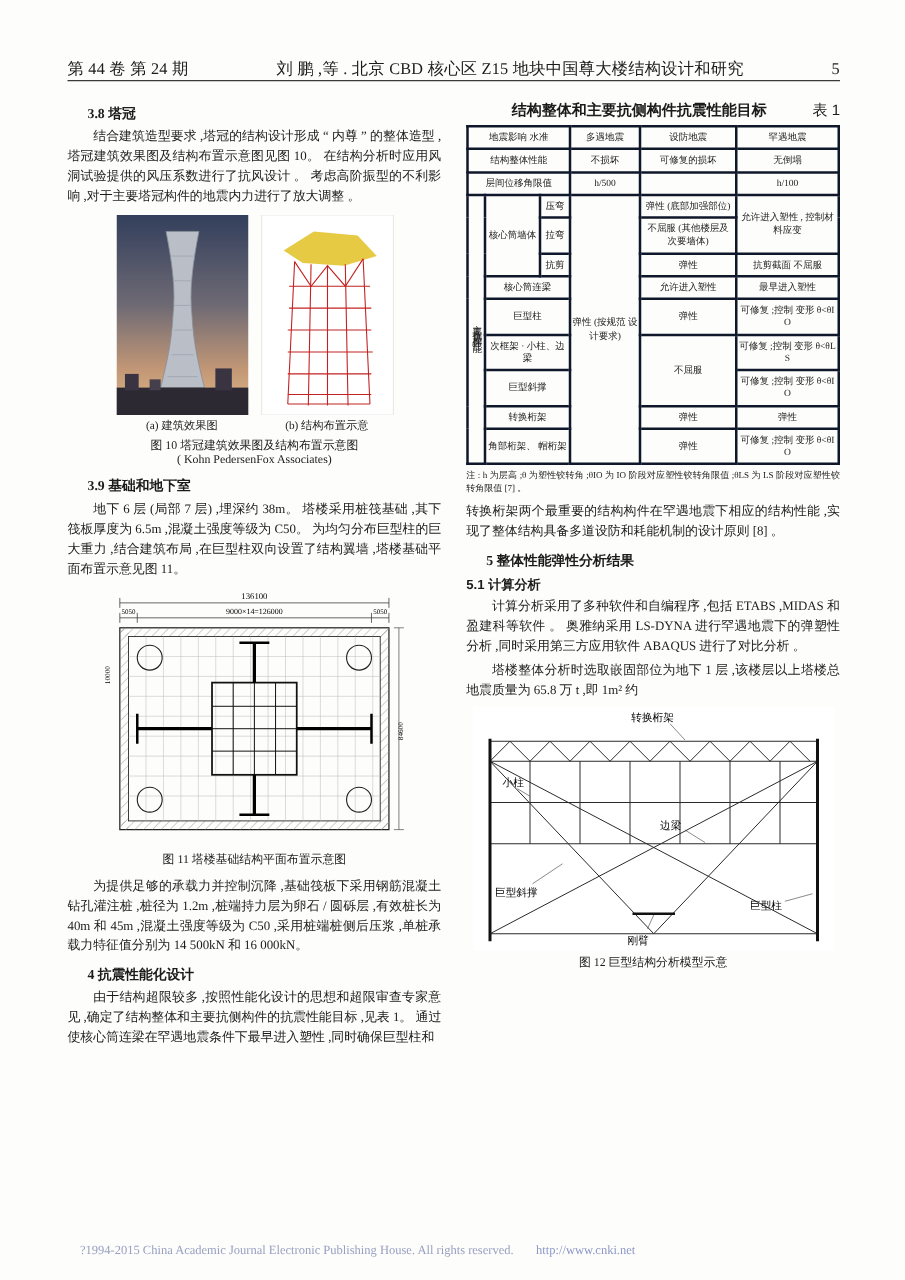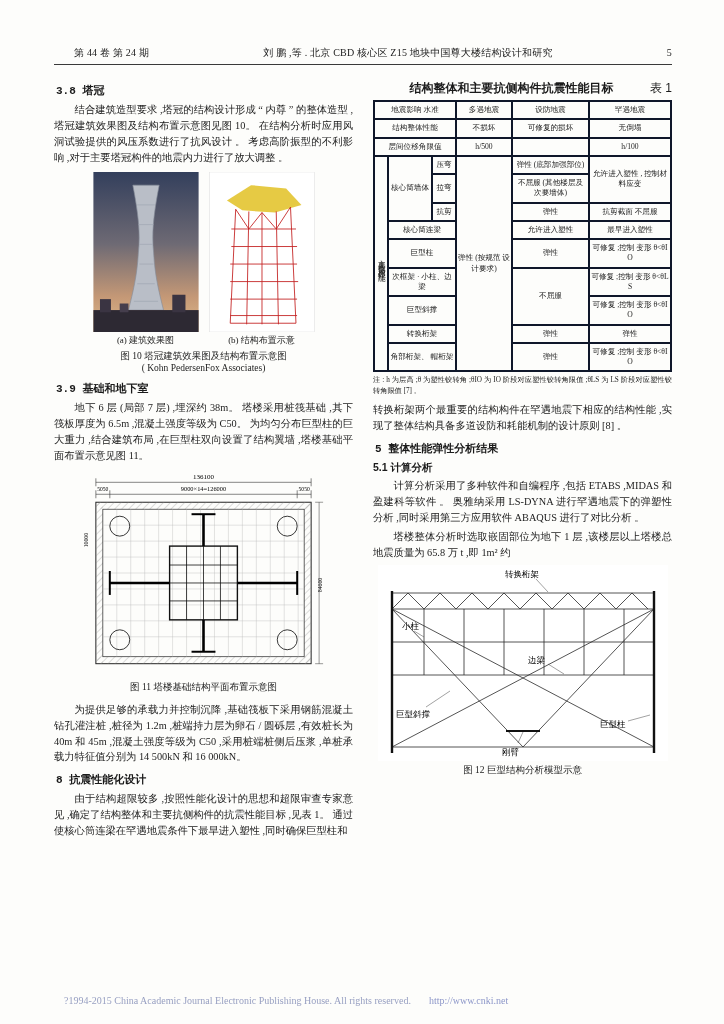--- a/index.html
+++ b/index.html
@@ -6,29 +6,29 @@
   html,body { background:#ddd; }
   .page {
     position:relative; width:724px; height:1024px; margin:0 auto;
     background:#fdfdfb; color:#1b1b1b; overflow:hidden;
     font-family:"Liberation Serif", serif;
   }
   
   .pg-header {
     position:absolute; top:46px; left:54px; right:52px;
     display:flex; justify-content:space-between; align-items:baseline;
-    font-size:10px; letter-spacing:.2px;margin-left:20px;
+    font-size:13px; letter-spacing:.2px;
   }
   .pg-rule { position:absolute; top:64px; left:54px; right:52px; border-top:1.2px solid #3a3a3a; }
   
   .columns { position:absolute; top:76px; left:54px; right:52px; display:flex; gap:20px; }
   .col { width:299px; flex:0 0 299px; }
   h3.sec {
-    font-family:Liberation Mono, monospace;
-    font-size:11px; font-weight:bold; margin:7px 2px 4px;
+    font-family:Liberation Serif, serif;
+    font-size:11px; font-weight:bold; margin:7px 16px 4px;
   }
   h4.subsec {
     font-family:"Liberation Sans", sans-serif;
     font-size:10.5px; font-weight:bold; margin:5px 0 3px;
   }
   p.body {
     font-size:10.3px; line-height:1.55; text-align:justify;
     text-indent:2em; margin-bottom:3px;
   }
   
@@ -196,21 +196,21 @@
               <line x1="262" y1="194" x2="270" y2="194"></line>
           </g>
         </svg>
         <figcaption>
           <span class="cap1">图 11 塔楼基础结构平面布置示意图</span>
         </figcaption>
       </figure>
 
       <p class="body">为提供足够的承载力并控制沉降 ,基础筏板下采用钢筋混凝土钻孔灌注桩 ,桩径为 1.2m ,桩端持力层为卵石 / 圆砾层 ,有效桩长为 40m 和 45m ,混凝土强度等级为 C50 ,采用桩端桩侧后压浆 ,单桩承载力特征值分别为 14 500kN 和 16 000kN。</p>
 
-      <h3 class="sec">8 抗震性能化设计</h3>
+      <h3 class="sec">4 抗震性能化设计</h3>
       <p class="body">由于结构超限较多 ,按照性能化设计的思想和超限审查专家意见 ,确定了结构整体和主要抗侧构件的抗震性能目标 ,见表 1。 通过使核心筒连梁在罕遇地震条件下最早进入塑性 ,同时确保巨型柱和</p>
 
     </div>
 
     <div class="col">
 
       <div class="tbl-title">
         <span class="t">结构整体和主要抗侧构件抗震性能目标</span>
         <span class="lbl">表 1</span>
       </div>

